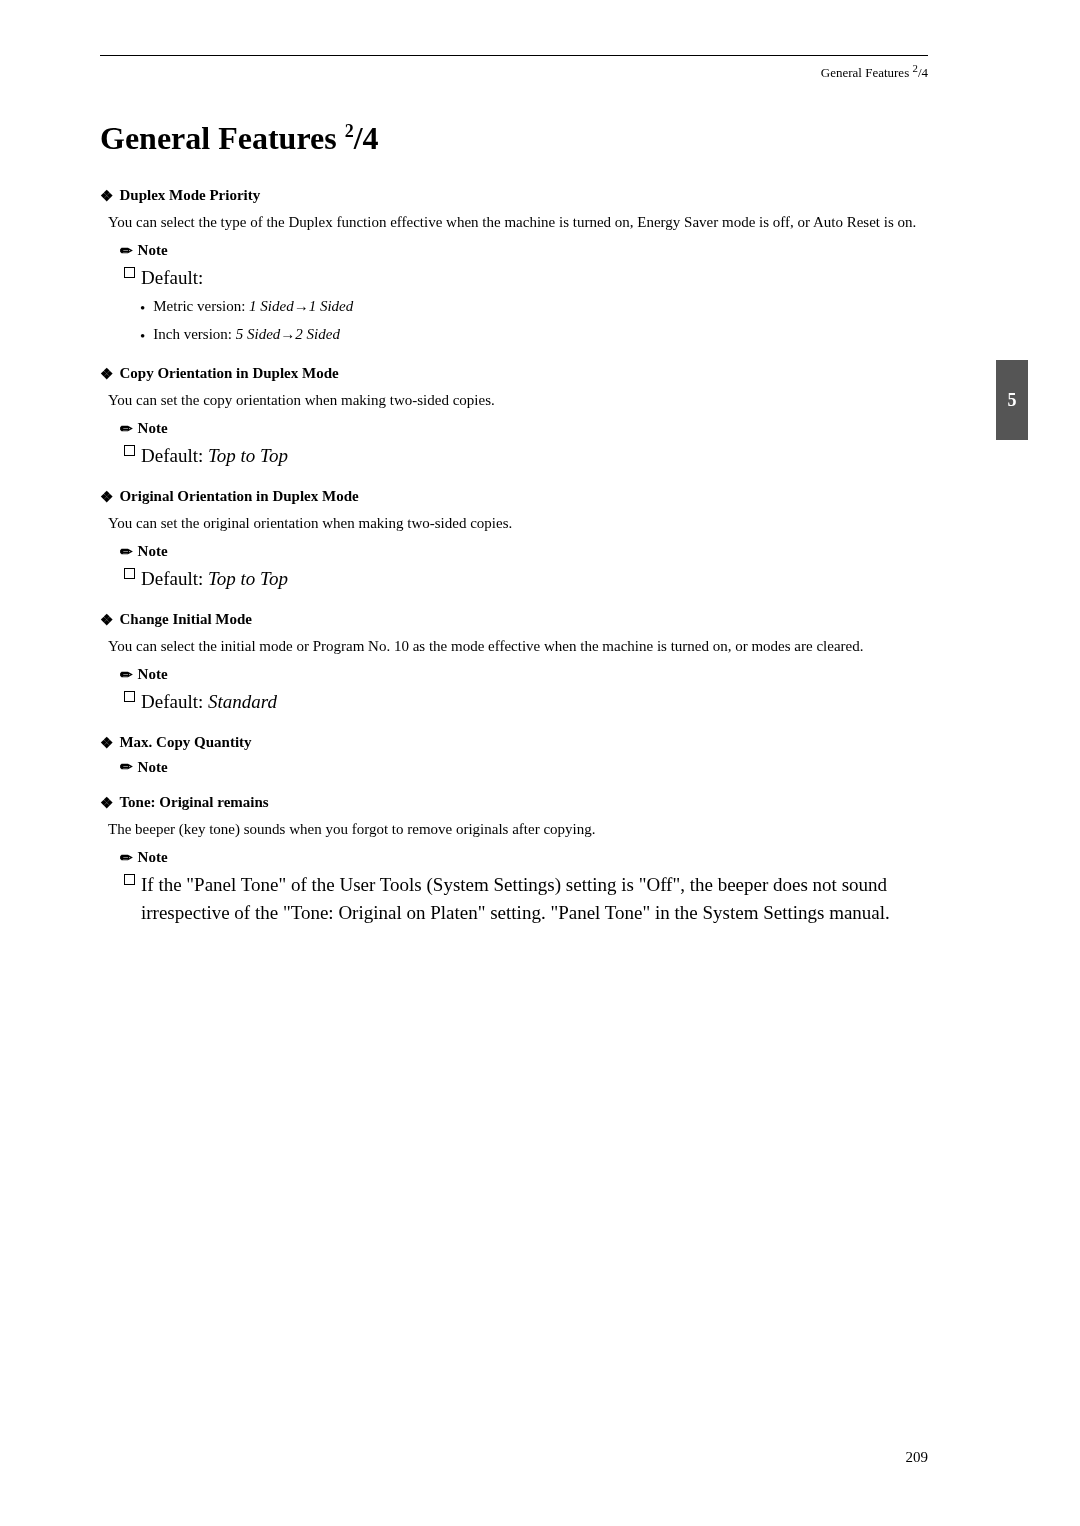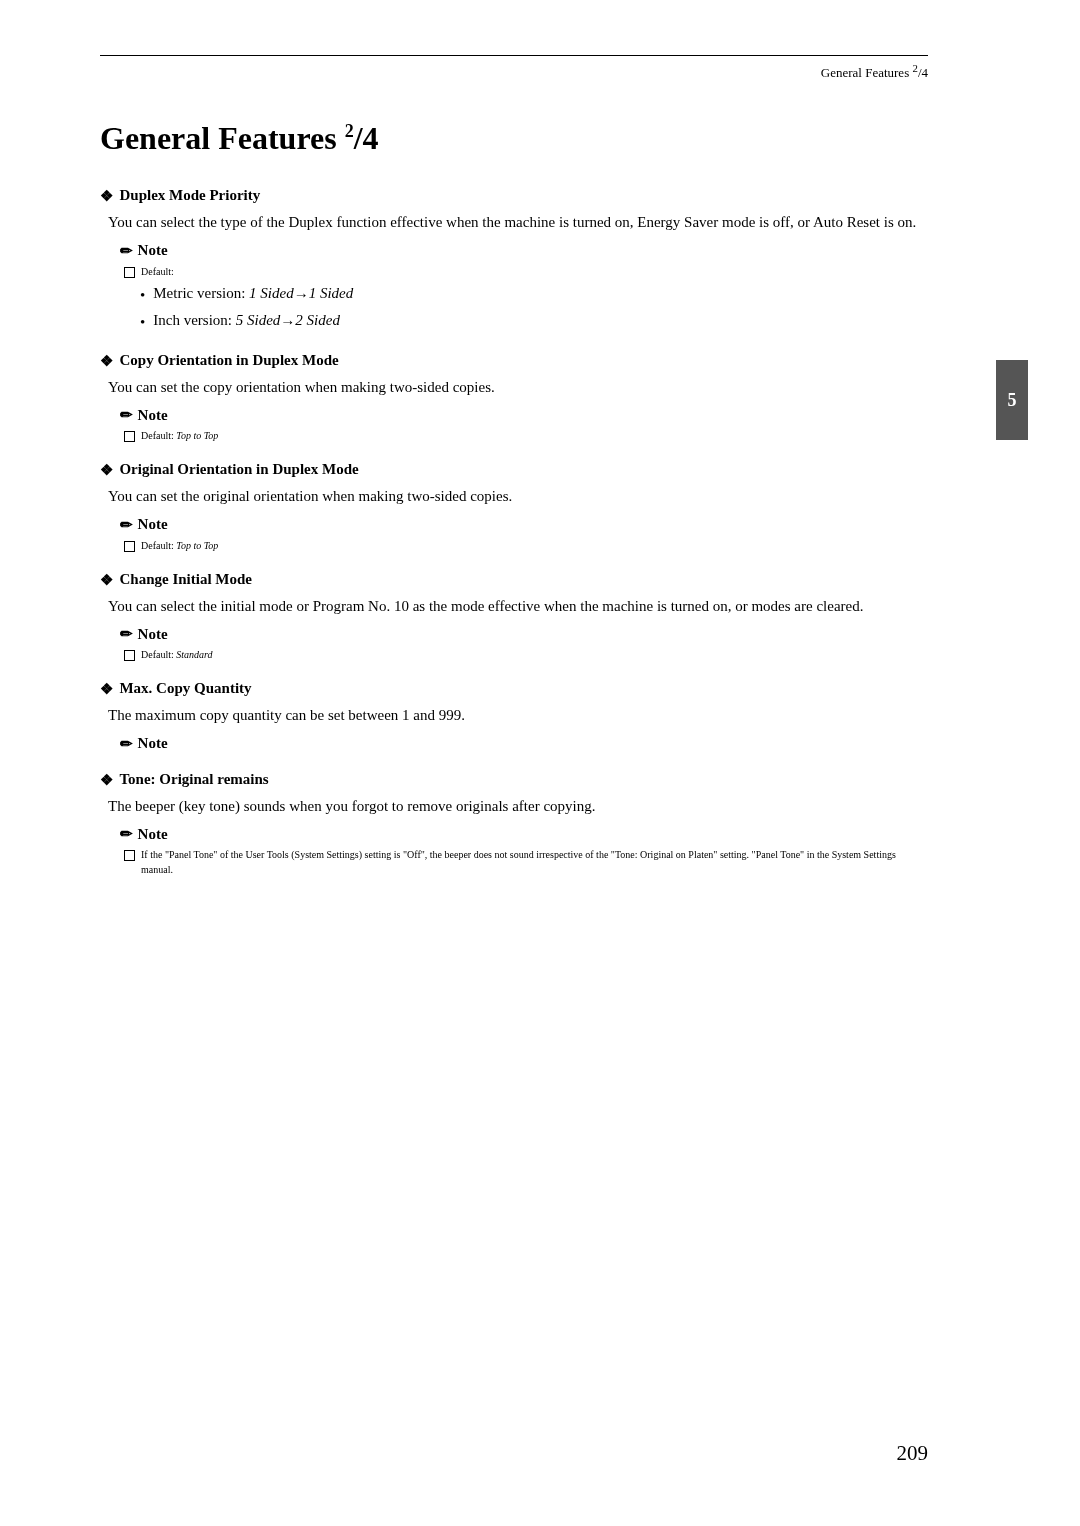--- a/index.html
+++ b/index.html
@@ -93,21 +93,21 @@
     }
 
     .note-icon {
       font-size: 15px;
     }
 
     .note-item {
       display: flex;
       align-items: flex-start;
       gap: 6px;
-      font-size: 10px;
+      font-size: 19px;
       margin-bottom: 3px;
       padding-left: 4px;
     }
 
     .checkbox-symbol {
       width: 11px;
       height: 11px;
       border: 1px solid #000;
       display: inline-block;
       flex-shrink: 0;
@@ -134,21 +134,21 @@
 
     .bullet-dot {
       flex-shrink: 0;
       margin-top: 2px;
     }
 
     .page-number {
       position: absolute;
       bottom: 60px;
       right: 100px;
-      font-size: 21px;
+      font-size: 15px;
     }
 
     .tab-marker {
       position: absolute;
       right: 0;
       top: 50%;
       transform: translateY(-50%);
       width: 32px;
       height: 80px;
       background: #555;
@@ -281,23 +281,20 @@
         <span class="note-item-text">Default: <em>Standard</em></span>
       </div>
     </div>
   </div>
 
   <div class="section">
     <div class="section-heading">
       <span class="diamond">❖</span>
       <span>Max. Copy Quantity</span>
     </div>
-    <div class="section-body">
-      The maximum copy quantity can be set between 1 and 999.
-    </div>
     <div class="note-block">
       <div class="note-label">
         <span class="note-icon">✏</span>
         <span>Note</span>
       </div>
     </div>
   </div>
 
   <div class="section">
     <div class="section-heading">

